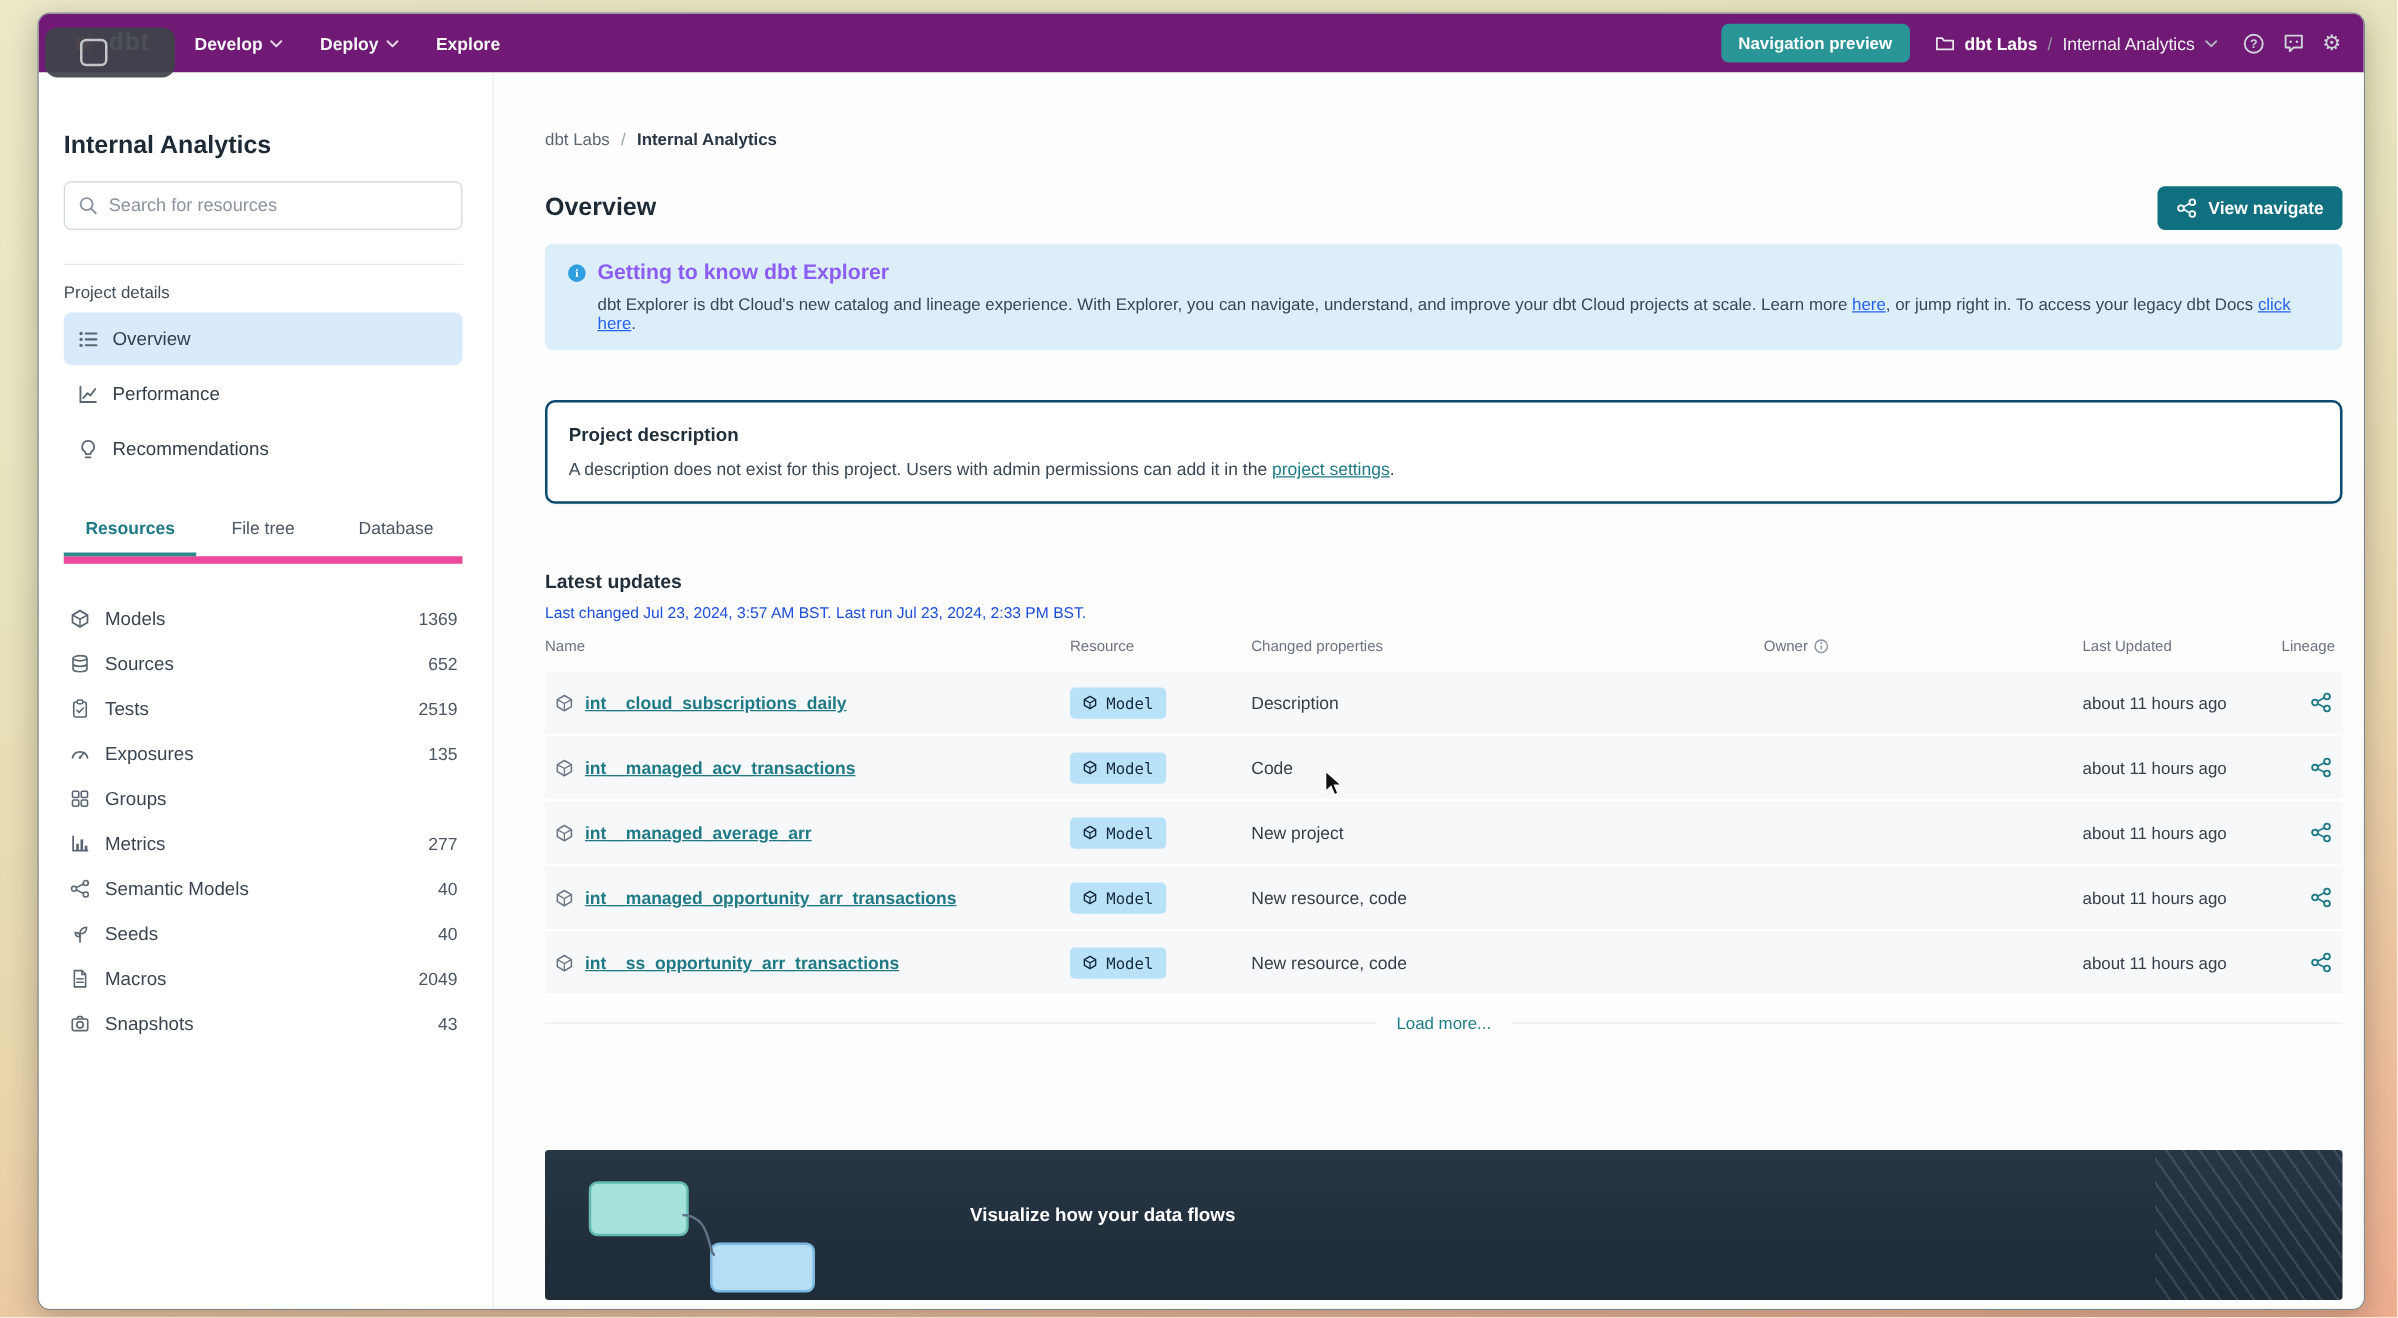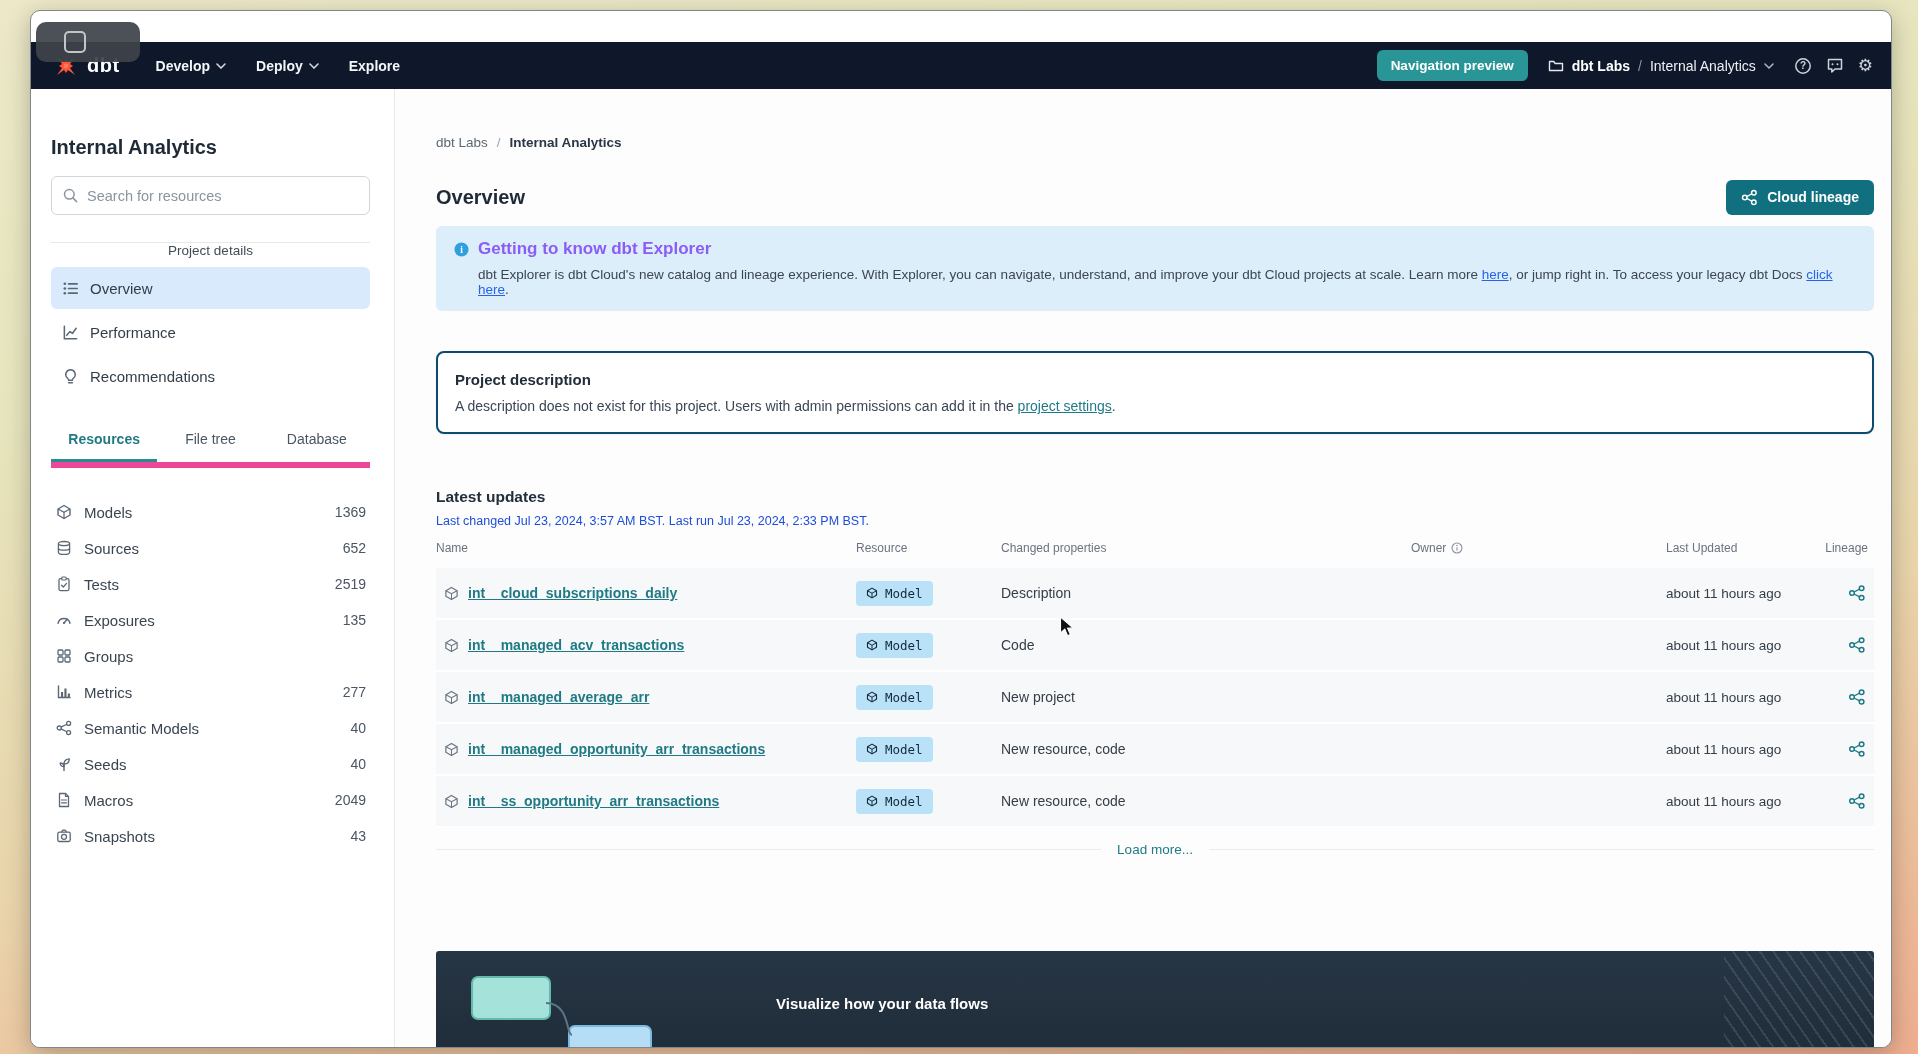--- a/index.html
+++ b/index.html
@@ -12,22 +12,22 @@
             background:#fff; border:1px solid #7f868c; border-radius:10px;
             overflow:hidden; display:flex; flex-direction:column;
             box-shadow:0 6px 24px rgba(0,0,0,.25); }
 
   .win-stub { position:absolute; left:36px; top:22px; width:104px; height:40px;
               background:rgba(62,68,74,.93); border-radius:10px; z-index:40; }
   .win-stub .sq { position:absolute; left:28px; top:9px; width:22px; height:22px;
                   border:2px solid #c3c6c9; border-radius:5px; }
 
   
-  .topnav { height:47px; background:#0f172a; display:flex; align-items:center;
-            padding:0 18px 0 22px; flex:0 0 auto;margin-top:31px; }
+  .topnav { height:47px; background:#701a75; display:flex; align-items:center;
+            padding:0 18px 0 22px; flex:0 0 auto; }
   .logo { display:flex; align-items:center; gap:8px; margin-right:36px; cursor:pointer; }
   .logo-text { color:#fff; font-size:20px; font-weight:700; letter-spacing:.5px; }
   .menu { display:flex; align-items:center; gap:30px; }
   .menu-item { display:flex; align-items:center; gap:6px; color:#f4f6f7; font-size:14px;
                font-weight:700; cursor:pointer; }
   .menu-item svg { opacity:.85; }
   .nav-right { margin-left:auto; display:flex; align-items:center; gap:20px; }
   .preview-btn { background:#2a9596; color:#fff; border:none; font-family:inherit;
                  font-size:13.5px; font-weight:700; padding:8px 14px; border-radius:6px; cursor:pointer; }
   .proj-picker { display:flex; align-items:center; gap:8px; color:#eef1f3; font-size:14px; cursor:pointer; }
@@ -41,21 +41,21 @@
 
   
   .sidebar { width:364px; flex:0 0 auto; background:#fff; border-right:1px solid #e6e8ea;
              padding:47px 24px 0 20px; }
   .sb-title { font-size:20px; font-weight:700; color:#1f2a37; }
   .sb-search { margin-top:17px; height:39px; border:1px solid #cfd6dc; border-radius:6px;
                display:flex; align-items:center; gap:9px; padding:0 11px; color:#8a939e; background:#fff; }
   .sb-search input { border:none; outline:none; flex:1; font-family:inherit; font-size:14.5px; color:#374151; }
   .sb-search input::placeholder { color:#8a939e; }
   .sb-divider { border:none; border-top:1px solid #e6e8ea; margin-top:27px; }
-  .sb-label { font-size:13.5px; color:#414c57;text-align:center; }
+  .sb-label { margin-top:14px; font-size:13.5px; color:#414c57; }
   .sb-nav { margin-top:9px; }
   .sb-item { height:42px; display:flex; align-items:center; gap:11px; padding:0 11px;
              border-radius:6px; font-size:15px; color:#333e48; cursor:pointer; margin-bottom:2px; }
   .sb-item .sic { color:#5b6773; display:flex; }
   .sb-item.active { background:#d8eafc; }
   .sb-tabs { margin-top:24px; display:flex; border-bottom:6px solid #ec4899; }
   .sb-tab { flex:1; text-align:center; padding:10px 0 12px; font-size:14px; color:#4b5563;
             cursor:pointer; border-bottom:3px solid transparent; }
   .sb-tab.active { color:#1f7a85; font-weight:700; border-bottom-color:#2a8c8c; }
   .res-list { margin-top:26px; }
@@ -389,21 +389,21 @@
           <button class="lineage-btn">
             <span style="display:flex">
               <svg width="17" height="17" viewBox="0 0 18 18">
                   <circle cx="4" cy="9" r="2.4" fill="none" stroke="#fff" stroke-width="1.5"></circle>
                   <circle cx="13.6" cy="4" r="2.4" fill="none" stroke="#fff" stroke-width="1.5"></circle>
                   <circle cx="13.6" cy="14" r="2.4" fill="none" stroke="#fff" stroke-width="1.5"></circle>
                   <line x1="6.2" y1="8" x2="11.4" y2="5" stroke="#fff" stroke-width="1.4"></line>
                   <line x1="6.2" y1="10" x2="11.4" y2="13" stroke="#fff" stroke-width="1.4"></line>
                 </svg>
             </span>
-            <span>Cloud lineage</span>
+            <span>View navigate</span>
           </button>
         </div>
 
         <div class="info-banner">
           <div class="ib-head">
             <span style="display:flex">
               <svg width="15" height="15" viewBox="0 0 16 16">
                   <circle cx="8" cy="8" r="7.5" fill="#2f9fe0"></circle>
                   <text x="8" y="11.6" text-anchor="middle" font-size="10" font-weight="bold" fill="#fff" font-family="Liberation Serif, serif">i</text>
                 </svg>

